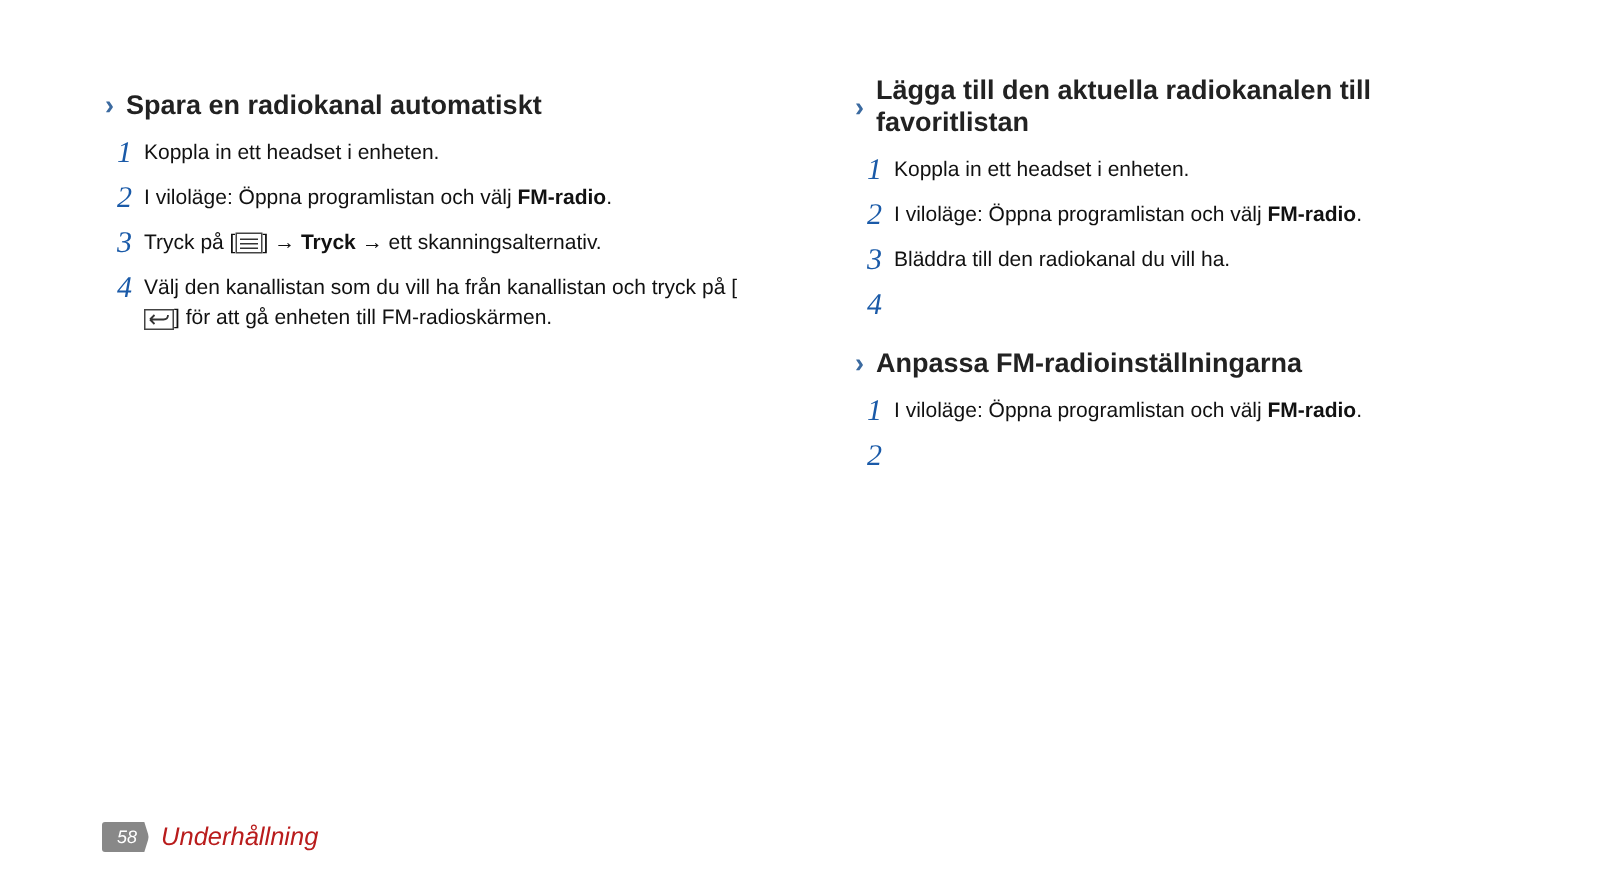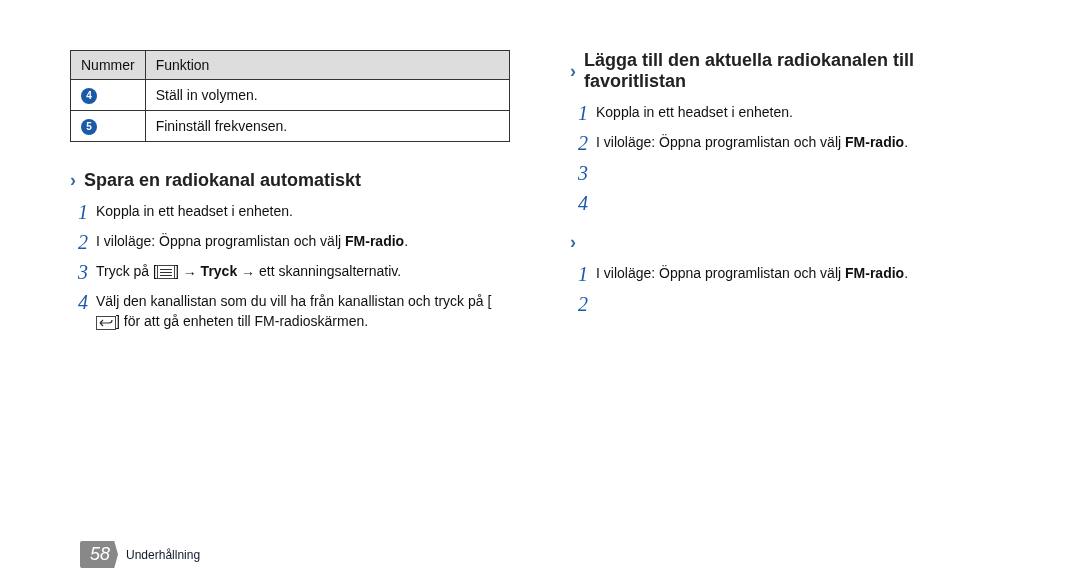--- a/index.html
+++ b/index.html
@@ -26,49 +26,31 @@
   .bold { font-weight: 700; }
 
   .icon-box { display: inline-flex; align-items: center; justify-content: center; border: 1px solid #444; height: 14px; padding: 0 2px; vertical-align: middle; background: #fff; }
   .icon-back { display: inline-flex; align-items: center; justify-content: center; border: 1px solid #444; width: 20px; height: 14px; vertical-align: middle; }
   .icon-plus { display: inline-flex; align-items: center; justify-content: center; width: 14px; height: 14px; background: #444; color: #fff; font-size: 11px; font-weight: 700; vertical-align: middle; }
 
   .hamburger { display: inline-block; width: 12px; }
   .hamburger span { display: block; height: 1.5px; background: #333; margin: 1.5px 0; }
 
   .footer { position: absolute; bottom: 18px; left: 68px; display: flex; align-items: center; gap: 8px; }
-  .page-badge { background: #888; color: #fff; font-size: 18px; font-style: italic; padding: 3px 8px 3px 10px; border-radius: 2px 0 0 2px; clip-path: polygon(0 0, 90% 0, 100% 50%, 90% 100%, 0 100%); margin-left: 12px; }
-  .footer-label { font-size: 12px; color: #0f172a; }
+  .page-badge { background: #888; color: #fff; font-size: 12px; font-style: italic; padding: 3px 8px 3px 10px; border-radius: 2px 0 0 2px; clip-path: polygon(0 0, 90% 0, 100% 50%, 90% 100%, 0 100%); }
+  .footer-label { font-size: 17px; font-style: italic; color: #b91c1c; }
 </style>
 </head>
 <body>
 
 <div class="page">
   <div class="columns">
 
     <div class="col-left">
 
-      <table class="func">
-        <thead>
-          <tr>
-            <th>Nummer</th>
-            <th>Funktion</th>
-          </tr>
-        </thead>
-        <tbody>
-          <tr>
-            <td class="num-cell"><span class="circled-num">4</span></td>
-            <td>Ställ in volymen.</td>
-          </tr>
-          <tr>
-            <td class="num-cell"><span class="circled-num">5</span></td>
-            <td>Fininställ frekvensen.</td>
-          </tr>
-        </tbody>
-      </table>
 
       <div class="section-head">
         <span class="chevron">›</span>
         <span>Spara en radiokanal automatiskt</span>
       </div>
 
       <ol class="steps">
         <li>
           <span class="step-num">1</span>
           <span class="step-body">Koppla in ett headset i enheten.</span>
@@ -117,28 +99,30 @@
           <span class="step-body">Koppla in ett headset i enheten.</span>
         </li>
         <li>
           <span class="step-num">2</span>
           <span class="step-body">
             <span>I viloläge: Öppna programlistan och välj </span><span class="bold">FM-radio</span><span>.</span>
           </span>
         </li>
         <li>
           <span class="step-num">3</span>
+          <span class="step-body">Bläddra till den radiokanal du vill ha.</span>
         </li>
         <li>
           <span class="step-num">4</span>
         </li>
       </ol>
 
       <div class="section-head" style="margin-top:18px;">
         <span class="chevron">›</span>
+        <span>Anpassa FM-radioinställningarna</span>
       </div>
 
       <ol class="steps">
         <li>
           <span class="step-num">1</span>
           <span class="step-body">
             <span>I viloläge: Öppna programlistan och välj </span><span class="bold">FM-radio</span><span>.</span>
           </span>
         </li>
         <li>

